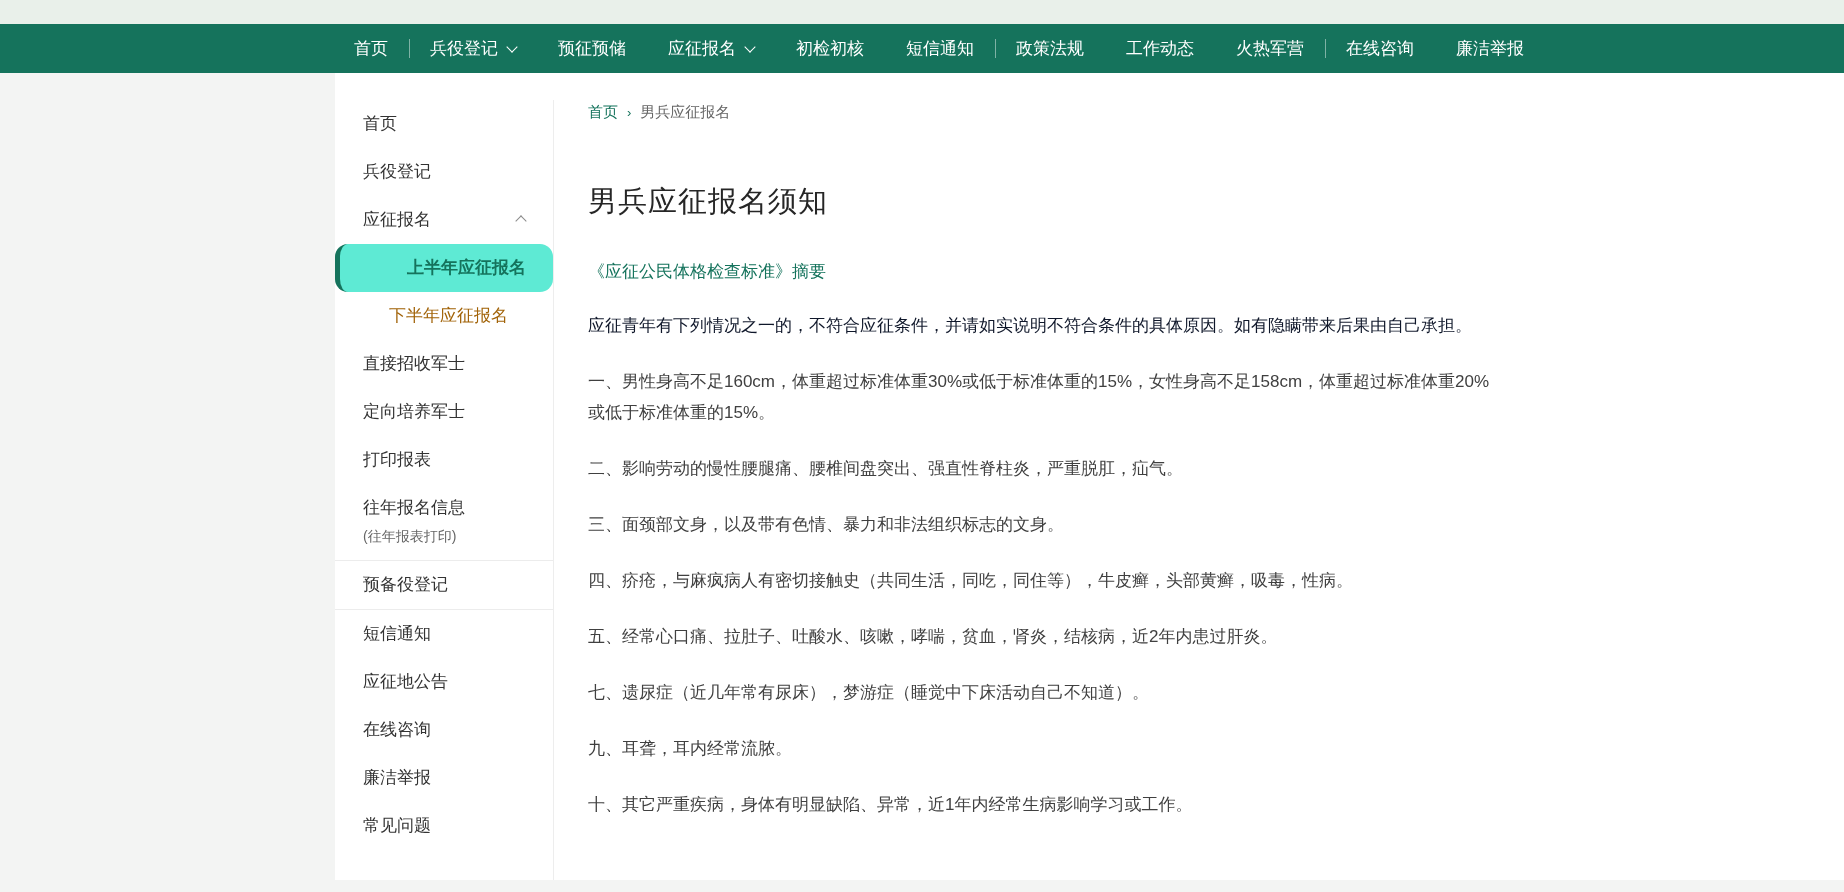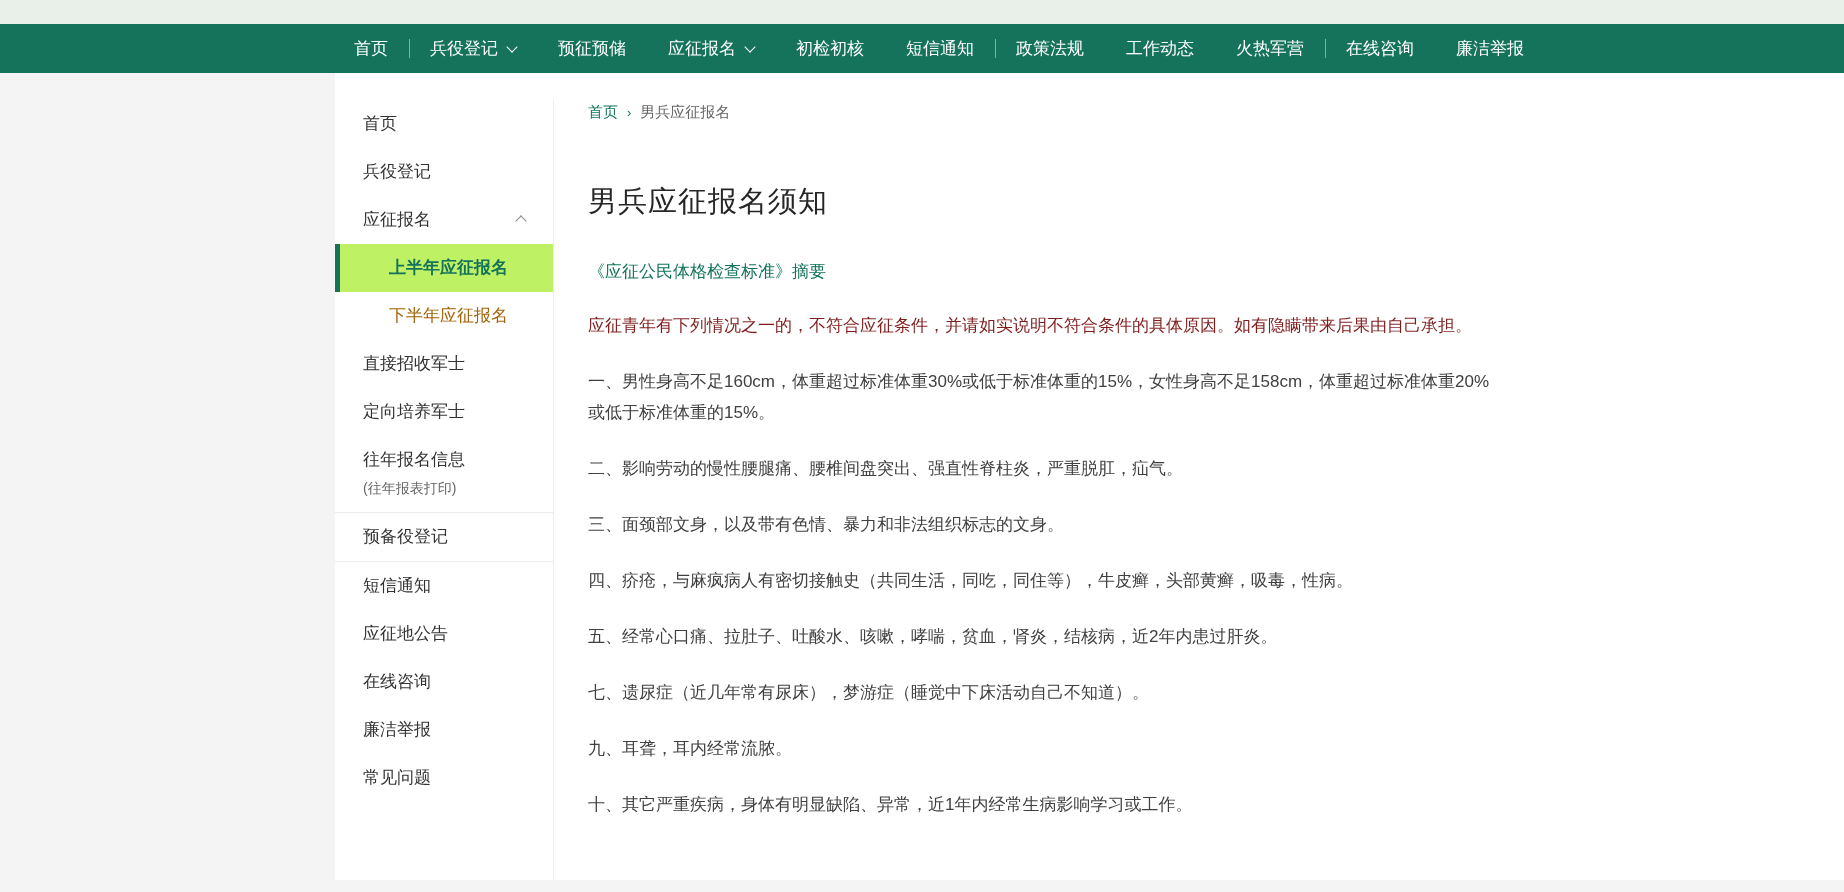--- a/index.html
+++ b/index.html
@@ -25,40 +25,40 @@
   .page { position:relative; height:819px; }
   .card { position:absolute; left:335px; top:0; width:1509px; height:807px; background:#fff; }
 
   
   .sidebar { position:absolute; left:0; top:27px; width:219px; height:780px;
     border-right:1px solid #ededed; background:#fff; }
   .sb-item { position:relative; padding:13px 0 13px 28px; font-size:17px; line-height:22px;
     color:#333; cursor:pointer; }
   .sb-item.f-sub { padding-left:54px; }
   .sb-item.f-green { color:#a16207; }
-  .sb-item.f-active { background:#bef264; color:#15735c; font-weight:bold;
-    border-left:5px solid #15735c; padding-left:49px; }
+  .sb-item.f-active { background:#5eead4; color:#15735c; font-weight:bold;
+    border-left:5px solid #15735c; padding-left:67px;border-radius:13px; }
   .sb-item.f-divider_before { border-top:1px solid #ececec; }
   .sb-item.f-divider_after { border-bottom:1px solid #ececec; }
   .sb-item .chev-up { display:none; position:absolute; right:28px; top:21px; width:8px; height:8px;
     border-left:1.6px solid #8a8a8a; border-top:1.6px solid #8a8a8a; transform:rotate(45deg); }
   .sb-item.f-chevron_up .chev-up { display:block; }
   .sb-subtext { display:block; font-size:14px; color:#666; font-weight:normal; margin-top:6px; }
   .sb-subtext:empty { display:none; }
 
   
   .main { position:absolute; left:253px; top:30px; width:905px; }
   .breadcrumb { display:flex; align-items:center; gap:9px; font-size:15px; color:#666; }
   .bc-home { color:#15735c; cursor:pointer; }
   .bc-sep { color:#15735c; font-size:13px; }
   .page-title { margin-top:60px; font-size:29px; color:#262626; font-weight:400;
     letter-spacing:1px; }
   .std-link { display:inline-block; margin-top:38px; color:#15735c; font-size:17px;
     cursor:pointer; }
-  .intro { margin-top:28px; font-size:17px; color:#7f1d1d; line-height:30px; }
+  .intro { margin-top:28px; font-size:17px; color:#0f172a; line-height:30px; }
   .notice-item { margin-top:25px; font-size:17px; color:#404040; line-height:31px; }
 </style>
 </head>
 <body>
 
 <div class="top-strip"></div>
 
 <nav class="navbar">
 
     <div class="nav-item">
@@ -157,20 +157,25 @@
           
           
         </div>
 
         <div class="sb-item">
           <span>定向培养军士</span>
           
           
         </div>
 
+        <div class="sb-item">
+          <span>打印报表</span>
+          
+          
+        </div>
 
         <div class="sb-item">
           <span>往年报名信息</span>
           <span class="sb-subtext">(往年报表打印)</span>
           
         </div>
 
         <div class="sb-item f-divider_before f-divider_after">
           <span>预备役登记</span>
           

